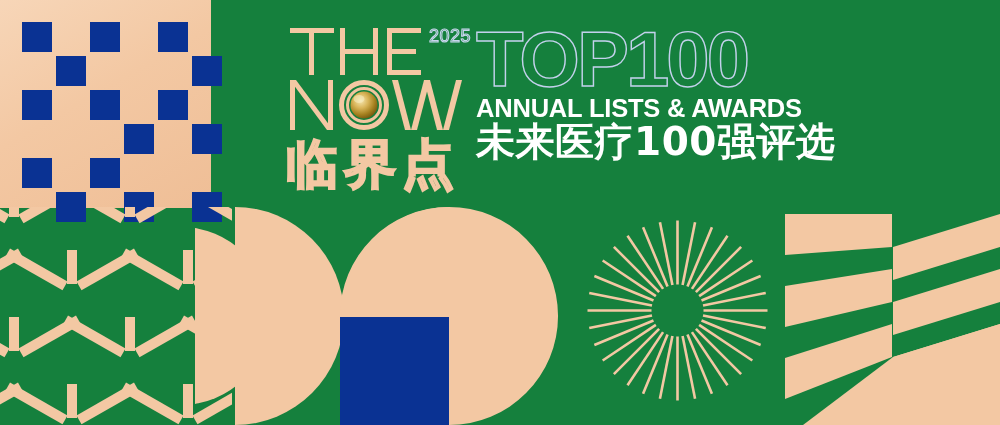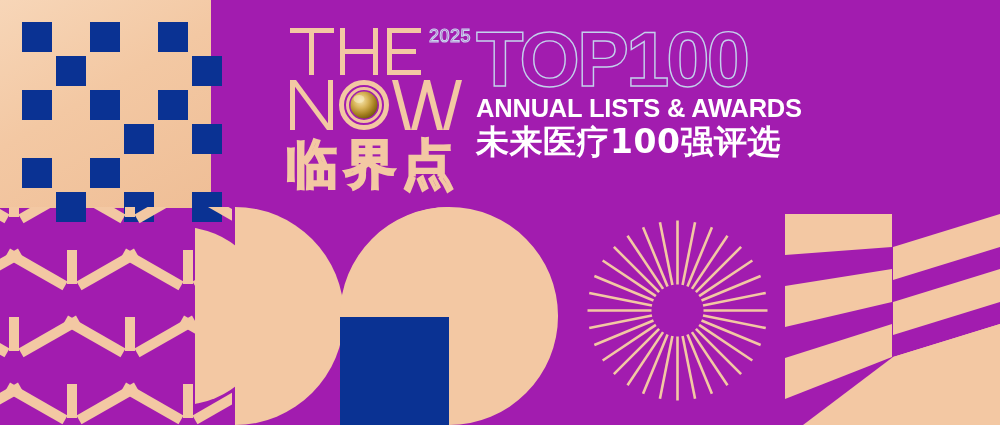--- a/index.html
+++ b/index.html
@@ -3,21 +3,21 @@
 <meta charset="utf-8">
 <title>THE NOW 2025 TOP100 Banner</title>
 <style>
   * { margin:0; padding:0; box-sizing:border-box; }
   html,body { background:#16161a; }
   body { font-family:"Liberation Sans", sans-serif; }
 
   #banner {
     position:relative;
     width:1000px; height:425px;
-    background:#a21caf;
+    background:#15803d;
     overflow:hidden;
   }
 
   
   #checker-block {
     position:absolute; left:0; top:0; width:211px; height:208px;
     background:linear-gradient(150deg,#F7D6B8 0%, #F3C8A3 45%, #EFBE96 100%);
   }
   .checker-cell {
     position:absolute; background:#0A3293;
@@ -71,21 +71,21 @@
     letter-spacing:-0.2px;
     line-height:23px;
     white-space:nowrap;
   }
   #sub-en-1 { margin-top:4px; }
   #sub-en-2 { margin-top:1px; }
   .sub-cn {
     color:#FFFFFF;
     font-family:"DejaVu Sans", sans-serif;
     font-weight:bold;
-    font-size:33px;
+    font-size:39px;
     letter-spacing:0.5px;
     line-height:38px;
     margin-top:3px;
     white-space:nowrap;
   }
 </style>
 </head>
 <body>
 
 <div id="banner">

